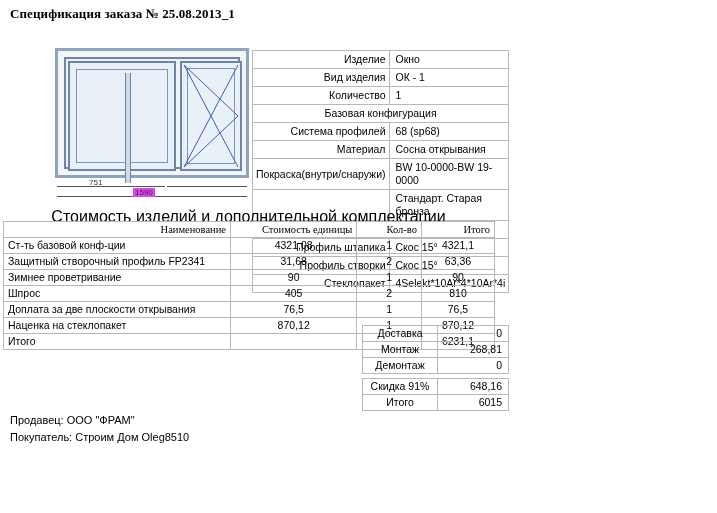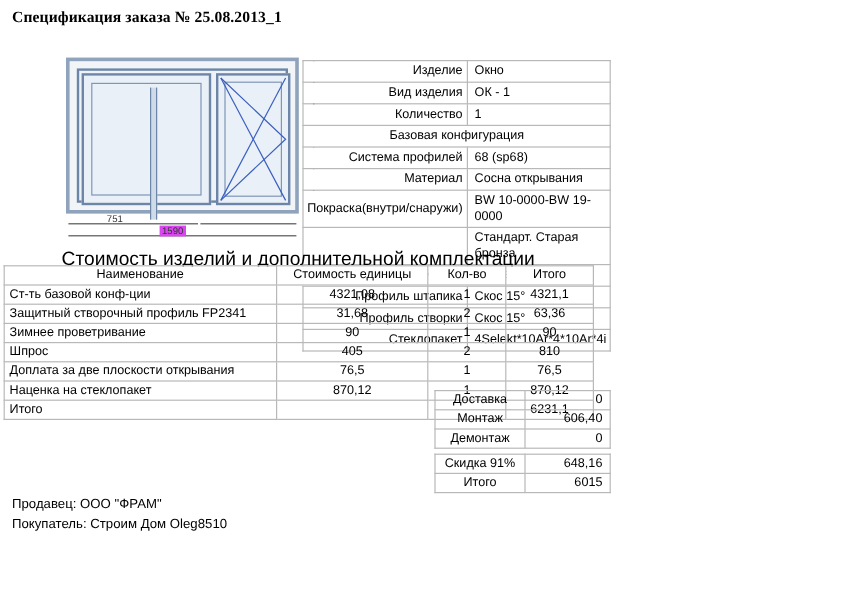--- a/index.html
+++ b/index.html
@@ -164,22 +164,23 @@
     font-size: 10.5px;
   }
   .maintbl td, .maintbl th {
     border: 1px solid #b8b8b8;
     padding: 1px 4px;
     height: 13px;
     line-height: 13px;
     font-weight: normal;
   }
   .maintbl th {
-    text-align: center;
+    text-align: right;
     background: #ffffff;
+    font-family: Liberation Serif, serif;
   }
   .c-name { width: 236px; text-align: left; }
   .c-unit { width: 126px; text-align: center; }
   .c-qty  { width: 60px;  text-align: center; }
   .c-tot  { width: 68px;  text-align: center; }
 
   
   .smalltbl {
     position: absolute;
     border-collapse: collapse;
@@ -352,21 +353,21 @@
   </table>
 
   <table class="smalltbl t-delivery">
     <tbody>
       <tr>
         <td class="k">Доставка</td>
         <td class="v">0</td>
       </tr>
       <tr>
         <td class="k">Монтаж</td>
-        <td class="v">606,40</td>
+        <td class="v">268,81</td>
       </tr>
       <tr>
         <td class="k">Демонтаж</td>
         <td class="v">0</td>
       </tr>
     </tbody>
   </table>
 
   <table class="smalltbl t-discount">
     <tbody>

